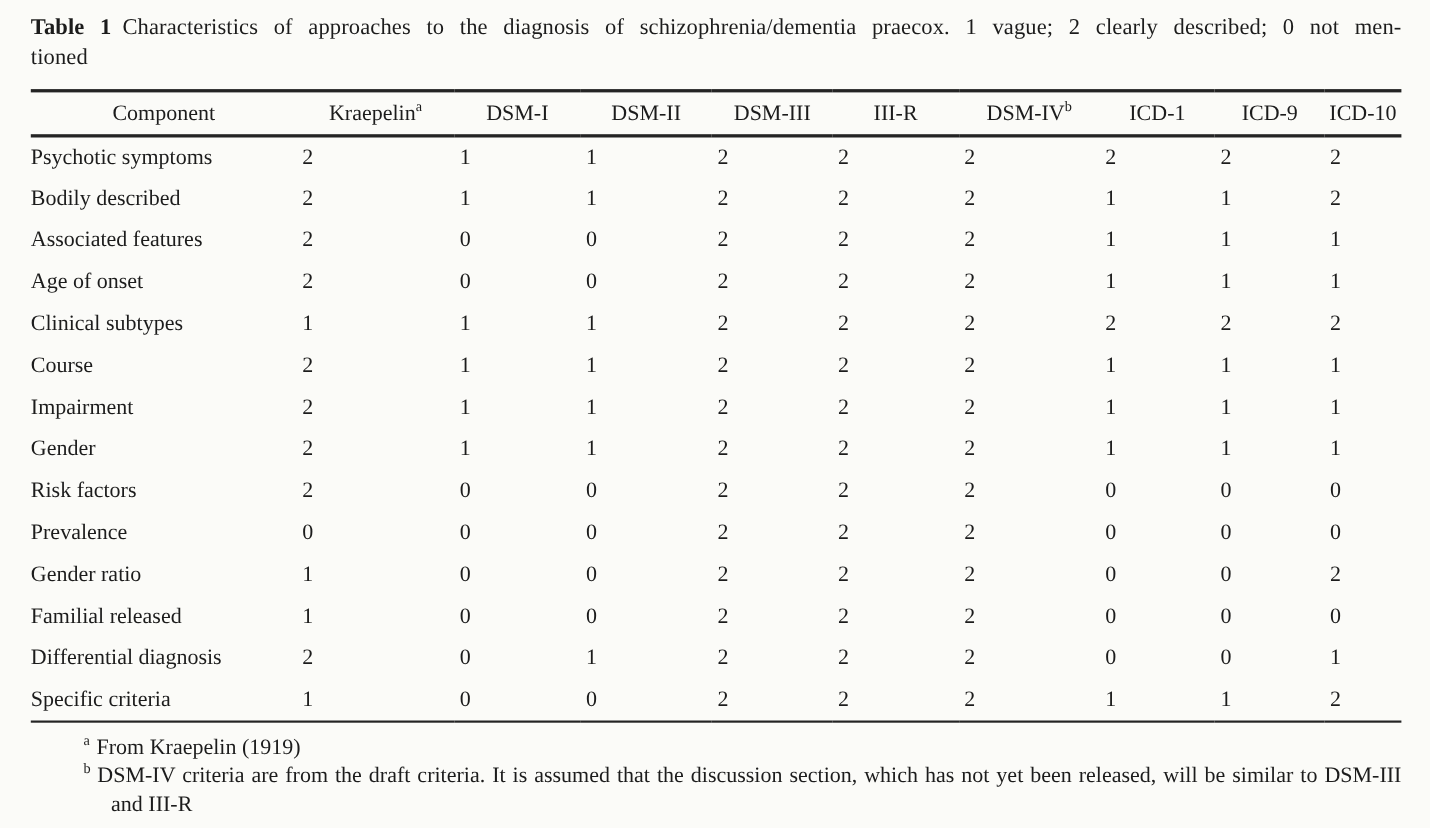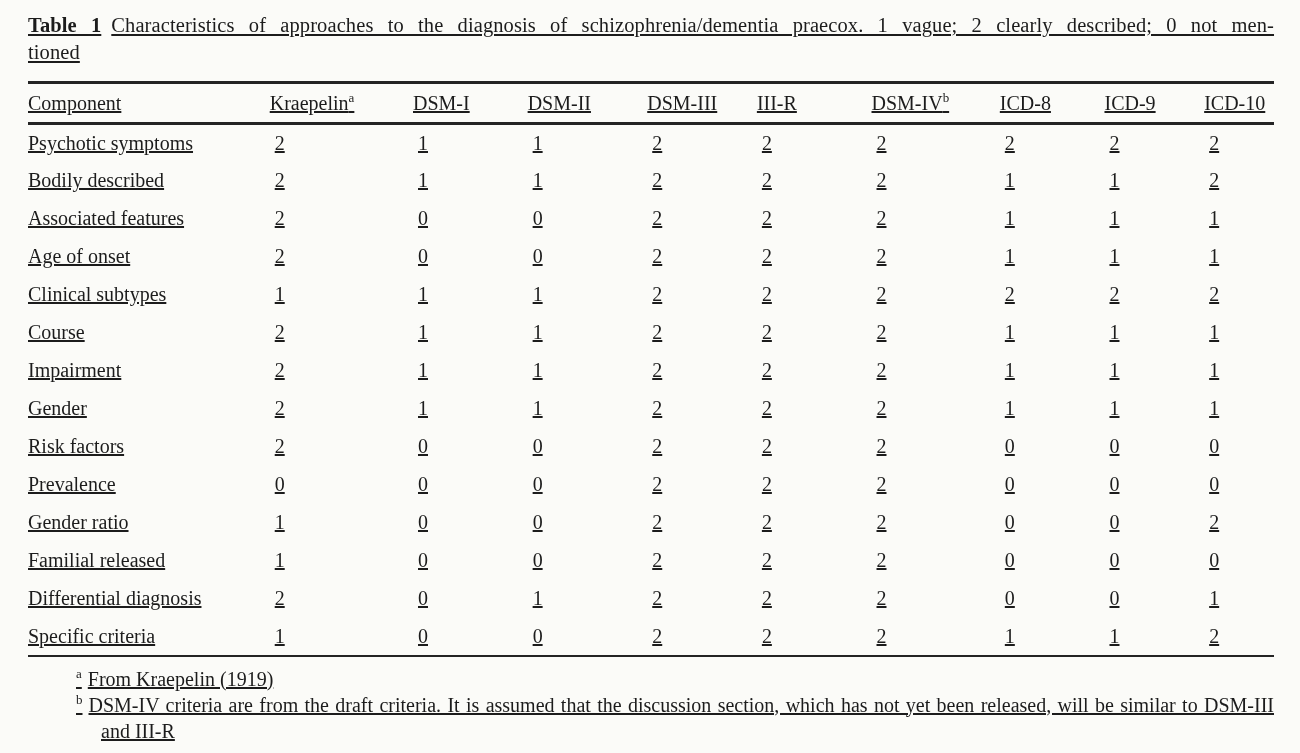--- a/index.html
+++ b/index.html
@@ -7,21 +7,20 @@
     width: 1300px; height: 753px;
     background: #fbfbf8;
     font-family: "Liberation Serif", "DejaVu Serif", serif;
     color: #1c1c1c;
     overflow: hidden;
   }
   .page {
     position: absolute;
     left: 28px; top: 12px;
     width: 1246px;
-    text-decoration: underline;
   }
   
   .caption { font-size: 20.5px; line-height: 1.32; letter-spacing: 0.1px; }
   .caption-line1 {
     display: block;
     text-align: justify;
     text-align-last: justify;
     white-space: nowrap;
   }
   .caption-line1 b { font-weight: bold; margin-right: 10px; }
@@ -43,21 +42,21 @@
   col.c6 { width: 10.3%; }
   col.c7 { width: 8.4%; }
   col.c8 { width: 8.0%; }
   col.c9 { width: 5.6%; }
 
   thead tr {
     border-top: 3px solid #242424;
     border-bottom: 3px solid #242424;
   }
   th {
-    text-align: left;
+    text-align: center;
     font-weight: normal;
     font-size: 20px;
     height: 41px;
     vertical-align: middle;
     padding: 0;
   }
   tbody { border-bottom: 2.5px solid #242424; margin-left: 38px; }
   td {
     font-size: 20px;
     height: 38px;
@@ -101,21 +100,21 @@
     </colgroup>
     <thead>
       <tr>
           <th><span>Component</span></th>
           <th><span>Kraepelin</span><sup>a</sup></th>
           <th><span>DSM-I</span></th>
           <th><span>DSM-II</span></th>
           <th><span>DSM-III</span></th>
           <th><span>III-R</span></th>
           <th><span>DSM-IV</span><sup>b</sup></th>
-          <th><span>ICD-8</span></th>
+          <th><span>ICD-1</span></th>
           <th><span>ICD-9</span></th>
           <th><span>ICD-10</span></th>
         </tr>
     </thead>
     <tbody>
         <tr>
           <td>Psychotic symptoms</td>
           <td class="value-cell">2</td>
           <td class="value-cell">1</td>
           <td class="value-cell">1</td>

